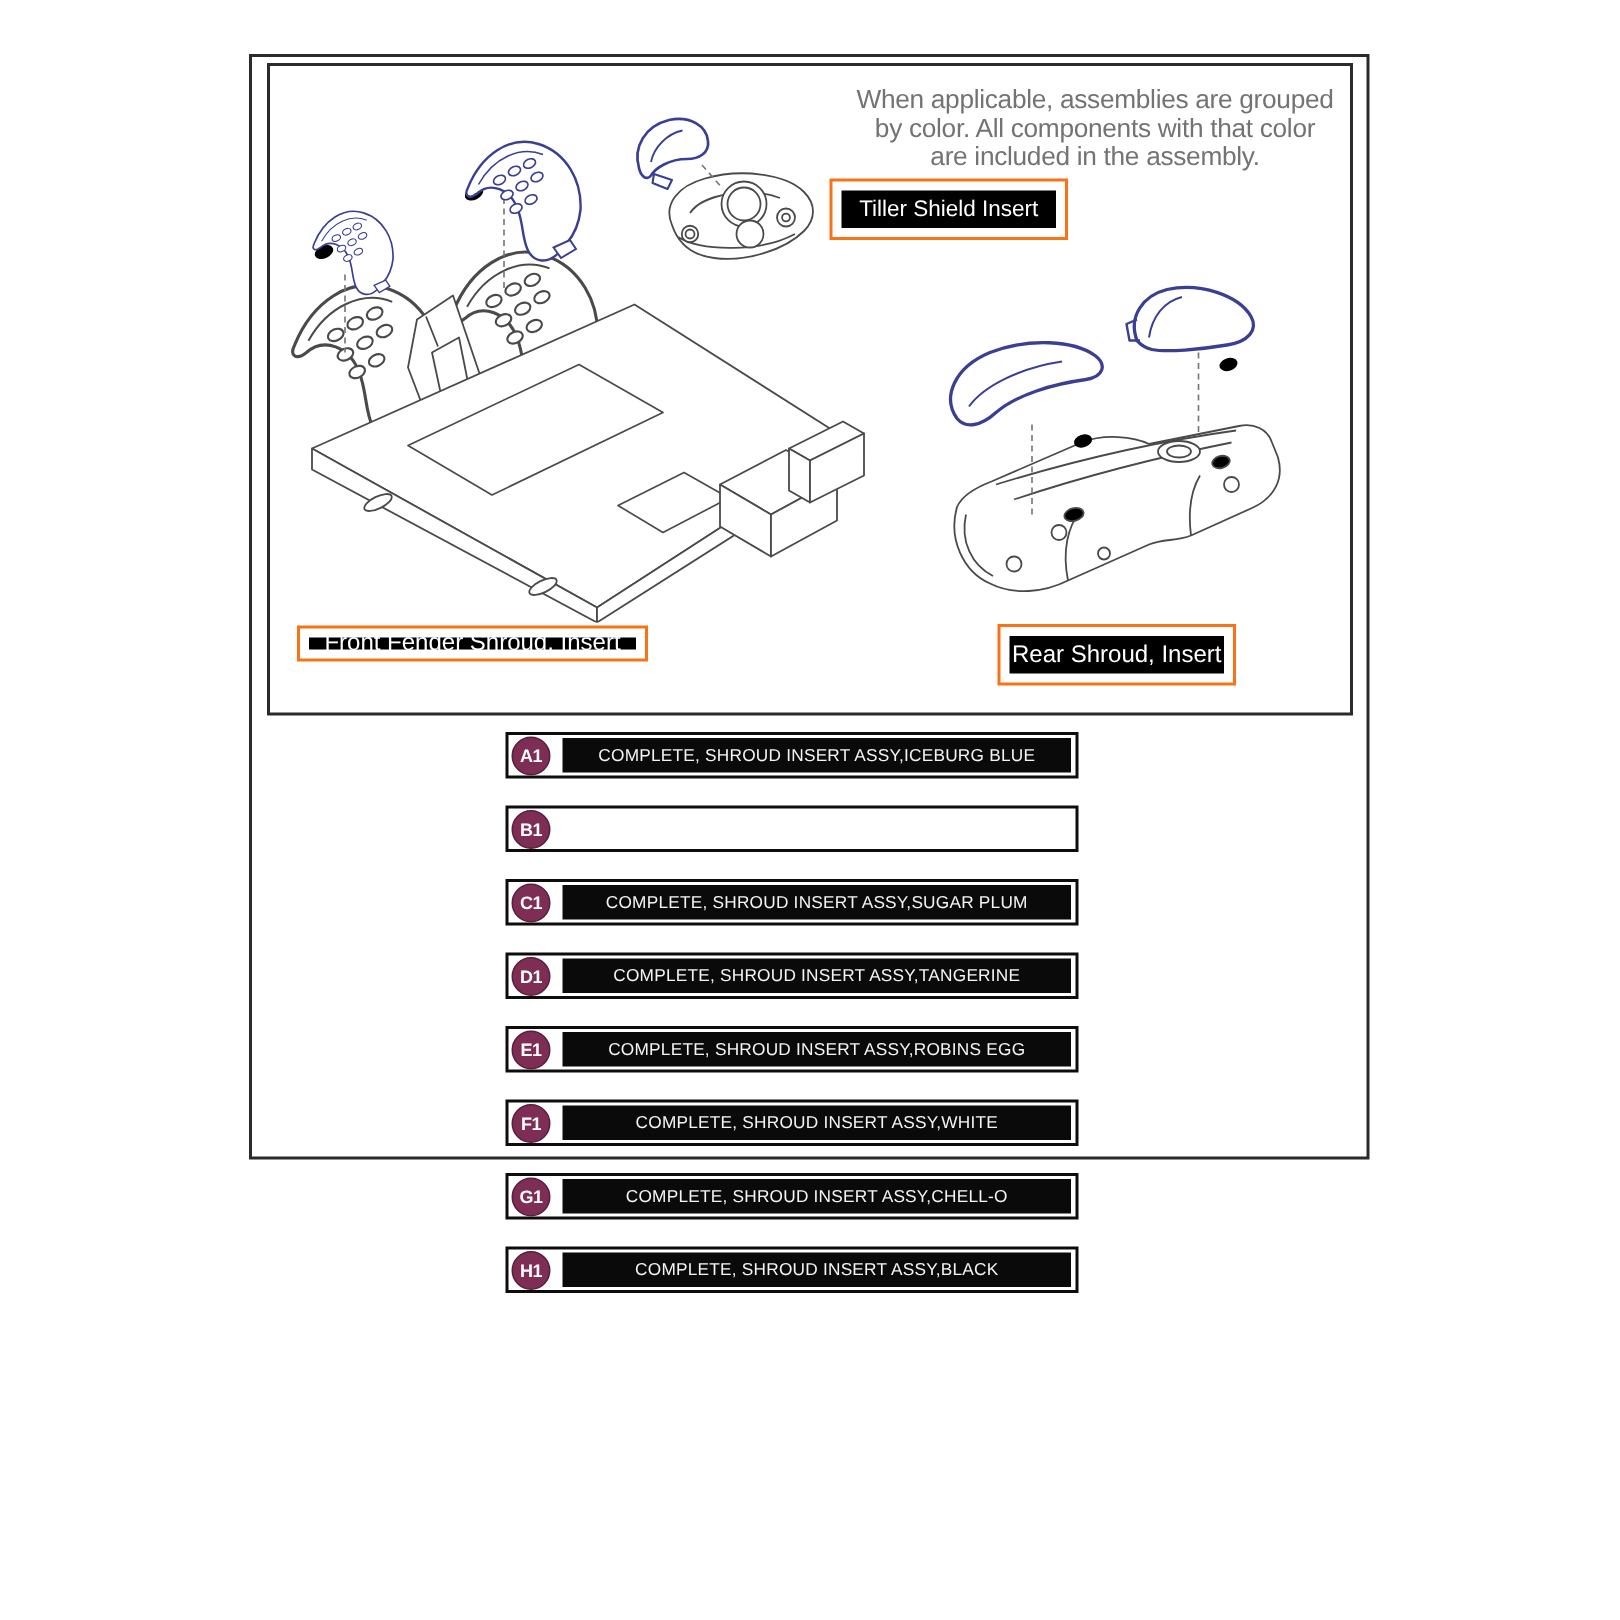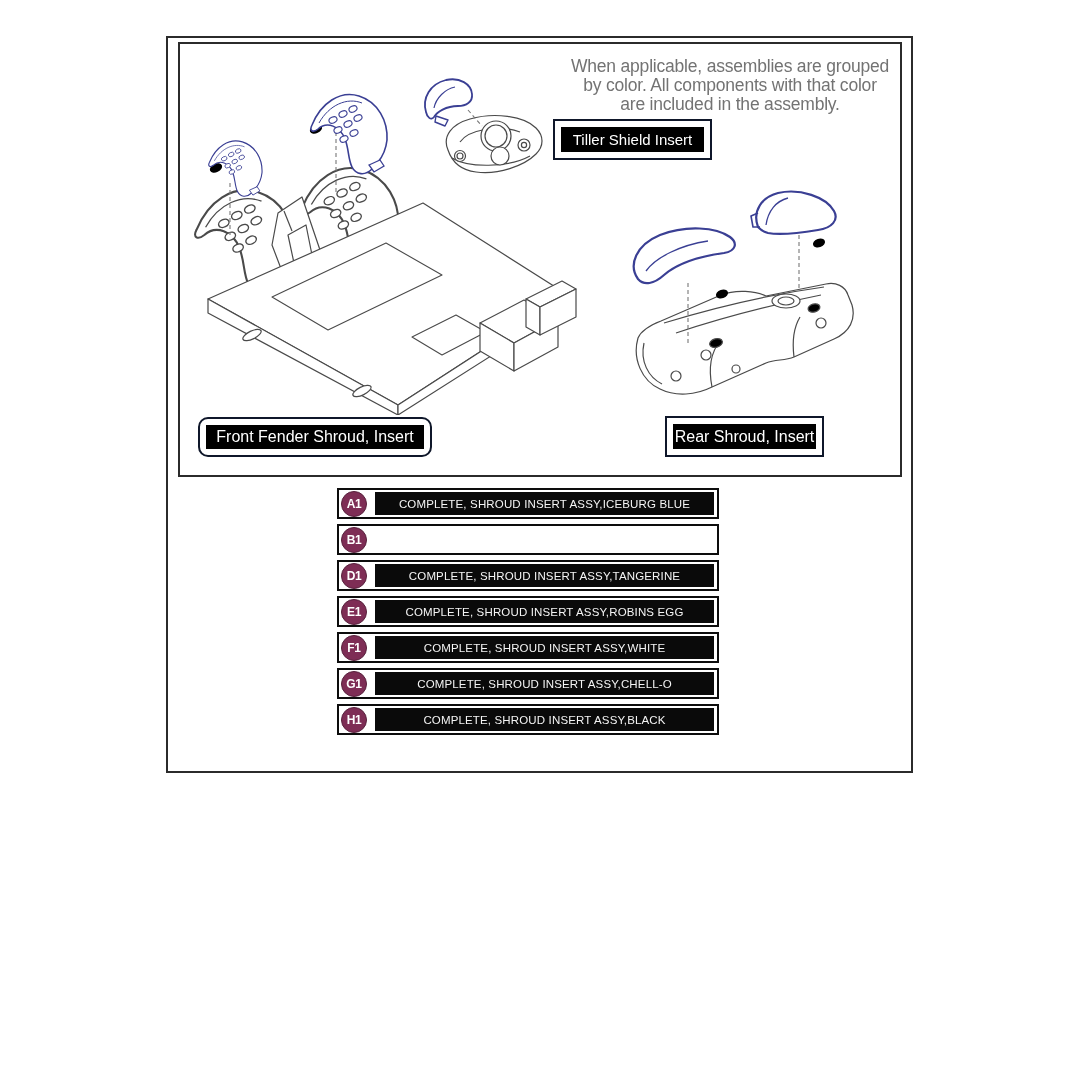--- a/index.html
+++ b/index.html
@@ -15,35 +15,35 @@
   .frame-inner{
     left:178px;top:42px;width:724px;height:435px;
     border:2px solid #2b2b2b;box-sizing:border-box;background:#fff;
   }
   .note{
     left:556px;top:57px;width:348px;
     text-align:center;font-size:17.5px;line-height:19px;
     letter-spacing:-0.2px;color:#737373;
   }
   .plabel{
-    border:2px solid #0f172a;background:#fff;padding:6px;box-sizing:border-box;
+    border:2px solid #f97316;background:#fff;padding:6px;box-sizing:border-box;
   }
   .plabel-inner{
     background:#000;color:#fff;width:100%;height:100%;box-sizing:border-box;
     display:flex;align-items:center;justify-content:center;white-space:nowrap;
   }
   .lbl-tiller{left:553px;top:119px;width:159px;height:41px;}
   .lbl-tiller .plabel-inner{font-size:15px;}
-  .lbl-front{left:198px;top:417px;width:234px;height:40px;border-radius:10px;}
+  .lbl-front{left:198px;top:417px;width:234px;height:24px;}
   .lbl-front .plabel-inner{font-size:16px;}
   .lbl-rear{left:665px;top:416px;width:159px;height:41px;}
   .lbl-rear .plabel-inner{font-size:16px;}
   .plist{left:337px;top:488px;width:382px;}
   .prow{
-    position:relative;height:31px;margin-bottom:5px;background:#fff;
+    position:relative;height:31px;margin-bottom:18px;background:#fff;
     border:2px solid #0d0d0d;box-sizing:border-box;
     display:flex;align-items:center;
   }
   .prow:last-child{margin-bottom:0;}
   .pbadge{
     width:26px;height:26px;border-radius:50%;
     background:#7E2D55;border:1px solid #57203c;box-sizing:border-box;
     color:#fff;font-size:12px;font-weight:bold;
     display:flex;align-items:center;justify-content:center;
     margin-left:2px;flex:0 0 auto;letter-spacing:-0.3px;
@@ -210,20 +210,24 @@
 
   <div class="prow">
     <div class="pbadge">A1</div>
     <div class="pbar">COMPLETE, SHROUD INSERT ASSY,ICEBURG BLUE</div>
   </div>
 
   <div class="prow">
     <div class="pbadge">B1</div>
   </div>
 
+  <div class="prow">
+    <div class="pbadge">C1</div>
+    <div class="pbar">COMPLETE, SHROUD INSERT ASSY,SUGAR PLUM</div>
+  </div>
 
   <div class="prow">
     <div class="pbadge">D1</div>
     <div class="pbar">COMPLETE, SHROUD INSERT ASSY,TANGERINE</div>
   </div>
 
   <div class="prow">
     <div class="pbadge">E1</div>
     <div class="pbar">COMPLETE, SHROUD INSERT ASSY,ROBINS EGG</div>
   </div>

